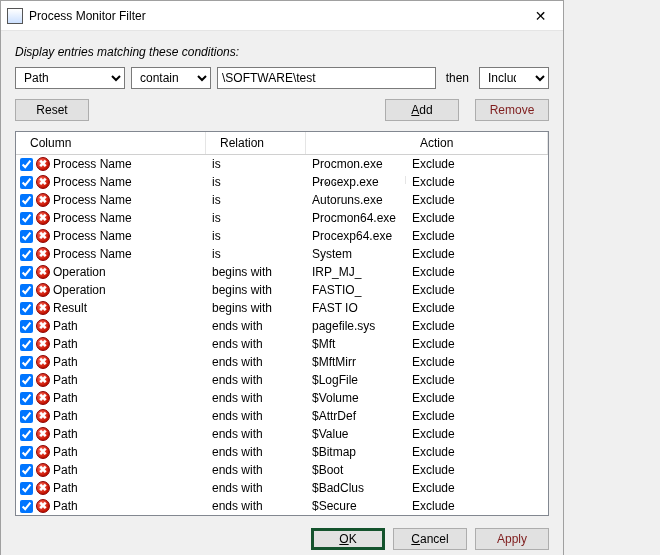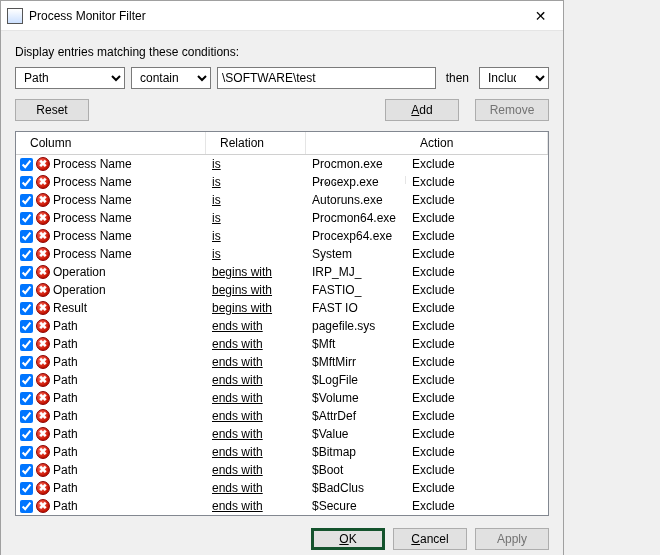--- a/index.html
+++ b/index.html
@@ -42,21 +42,21 @@
     display:flex; align-items:center; justify-content:center;
     font-size:14px; color:#000;
   }
   .client {
     flex:1;
     background:#f0f0f0;
     padding: 10px 14px 10px 14px;
     display:flex;
     flex-direction:column;
   }
-  .instr { margin: 4px 0 8px 0; }
+  .instr { margin: 4px 0 8px 0; font-style: italic; }
   .filterrow {
     display:flex;
     align-items:center;
     gap:6px;
     margin-bottom:10px;
   }
   select, input[type=text] {
     border:1px solid #7a7a7a;
     background:#fff;
     font: inherit;
@@ -76,21 +76,21 @@
   .btnrow .spacer, .btnrow2 .spacer { flex:1; }
   button.win {
     min-width:74px;
     height:22px;
     border:1px solid #adadad;
     background:#e1e1e1;
     font:inherit;
     padding:0 12px;
     cursor:default;
   }
-  button.win:disabled { color:#737373; }
+  button.win:disabled { color:#7f1d1d; }
   button.win.default { border:3px solid #14532d; }
   .listwrap {
     flex:1;
     border:1px solid #828790;
     background:#fff;
     display:flex;
     flex-direction:column;
     margin-bottom:10px;
     position:relative;
   }
@@ -123,21 +123,21 @@
     font-size:12px;
   }
   .cell-c {
     width:190px;
     display:flex;
     align-items:center;
     gap:3px;
     padding-left:4px;
     white-space:nowrap;
   }
-  .cell-r { width:100px; padding-left:6px; white-space:nowrap; overflow:hidden;text-decoration:underline; }
+  .cell-r { width:100px; padding-left:6px; white-space:nowrap; overflow:hidden; }
   .cell-v { width:100px; padding-left:6px; white-space:nowrap; overflow:hidden; }
   .cell-a { flex:1; padding-left:6px; white-space:nowrap; }
   input[type=checkbox]{ margin:0; width:13px; height:13px; }
   .xicon {
     width:14px; height:14px; border-radius:50%;
     background: radial-gradient(circle at 35% 35%, #ff6a5a, #c41200 70%);
     border:1px solid #8b0000;
     display:flex; align-items:center; justify-content:center;
     color:#fff; font-size:10px; font-weight:bold; line-height:1;
   }

